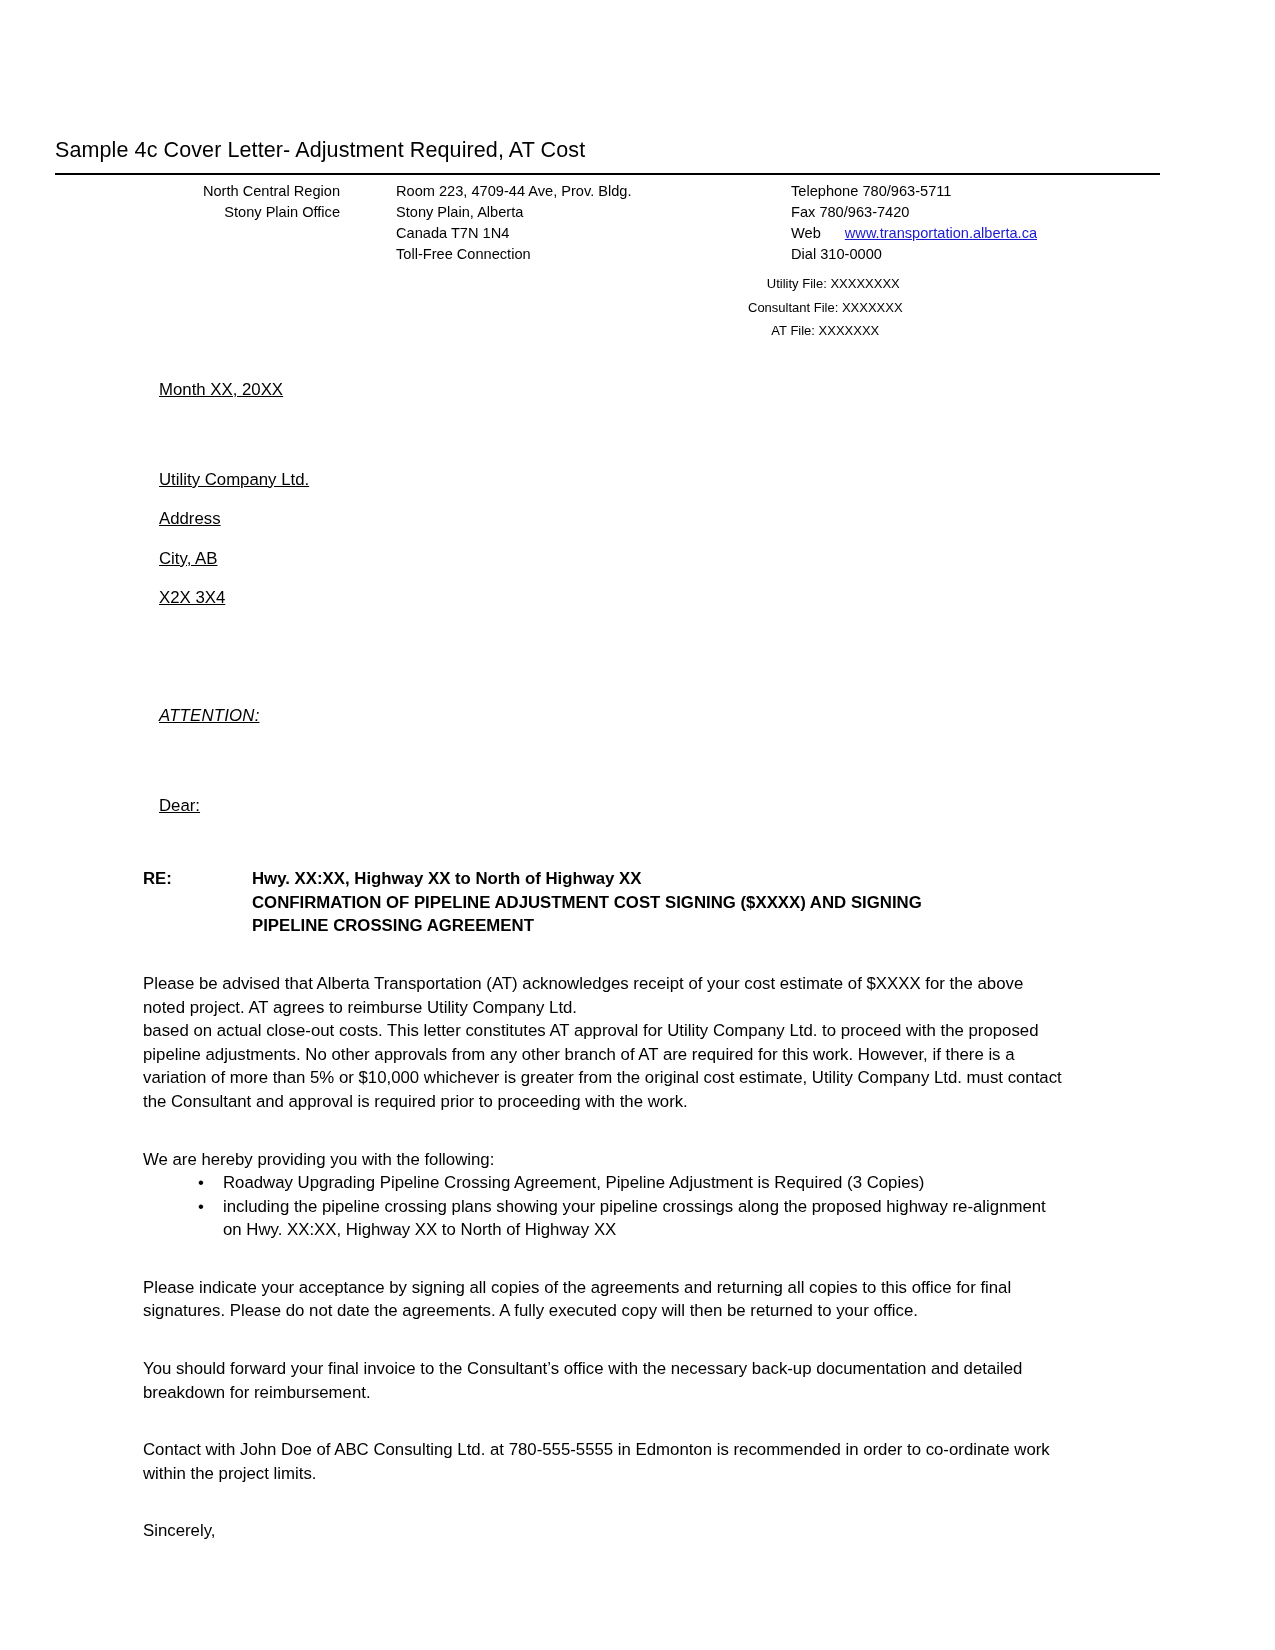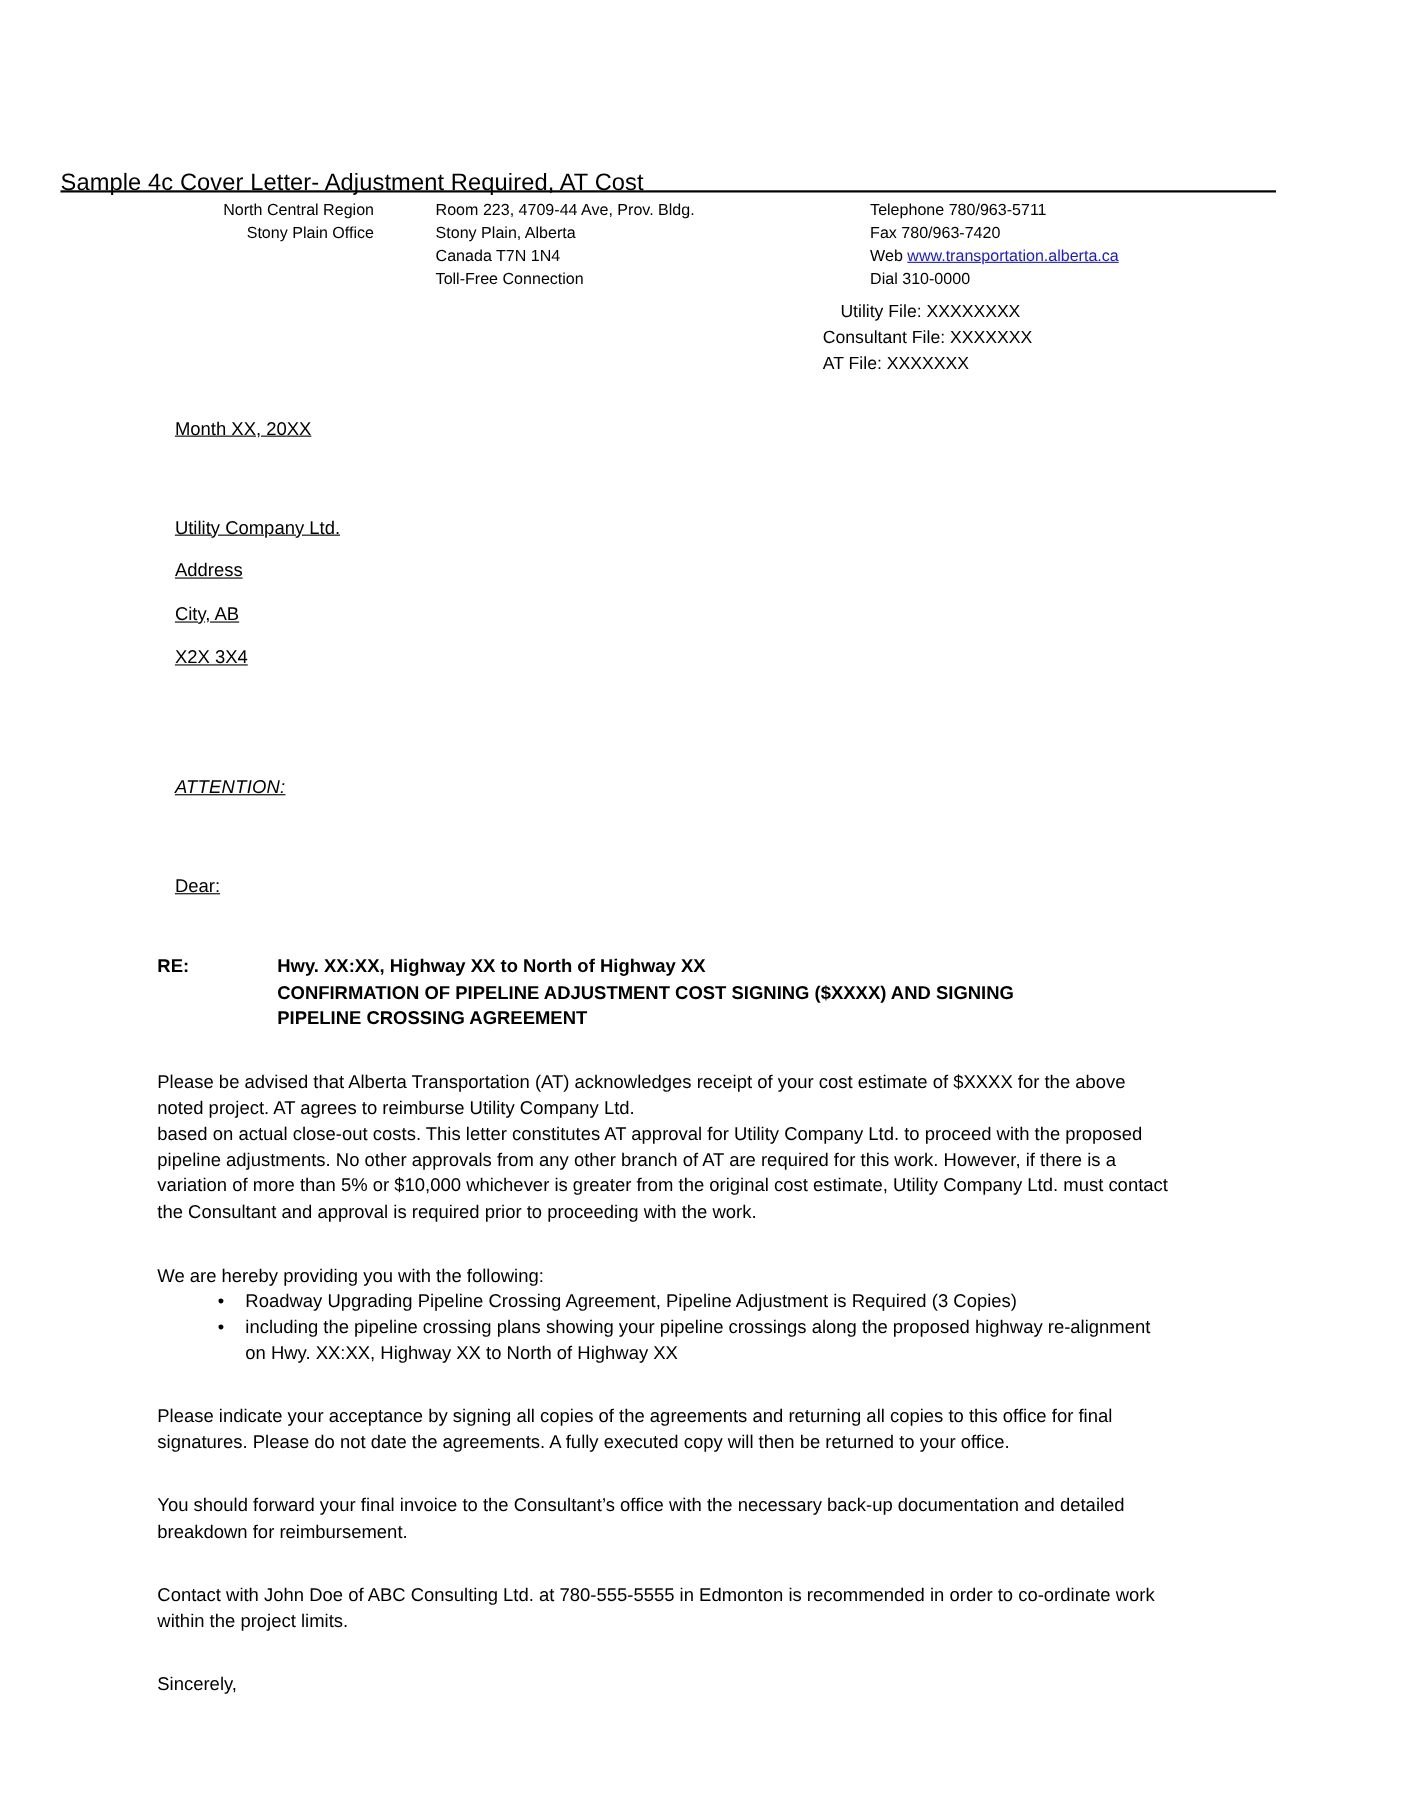--- a/index.html
+++ b/index.html
@@ -17,21 +17,21 @@
     height: 1650px;
     background: #ffffff;
     box-sizing: border-box;
     overflow: hidden;
   }
 
   
   .doc-title {
     position: absolute;
     left: 55px;
-    top: 154px;
+    top: 138px;
     font-size: 21.5px;
     letter-spacing: 0.1px;
     white-space: nowrap;
   }
   .title-rule {
     position: absolute;
     left: 55px;
     top: 173px;
     width: 1105px;
     height: 0;
@@ -60,30 +60,31 @@
     flex: 0 0 auto;
   }
   .lh-col-right {
     flex: 1 1 auto;
     margin-left: 0px;
   }
   .lh-line { white-space: nowrap; }
   .weblink {
     color: #1a1ad0;
     text-decoration: underline;
+    margin-left: 20px;
   }
 
   
   .file-refs {
     position: absolute;
     left: 700px;
     top: 272px;
-    font-size: 16px;
+    font-size: 13px;
     line-height: 23.5px;
-    text-align: left;
+    text-align: center;
   }
   .file-refs .fr-line { white-space: nowrap; }
   .fr-indent-1 { padding-left: 64px; }
   .fr-indent-2 { padding-left: 48px; }
   .fr-indent-3 { padding-left: 48px; }
 
   
   .body-block {
     position: absolute;
     left: 143px;

